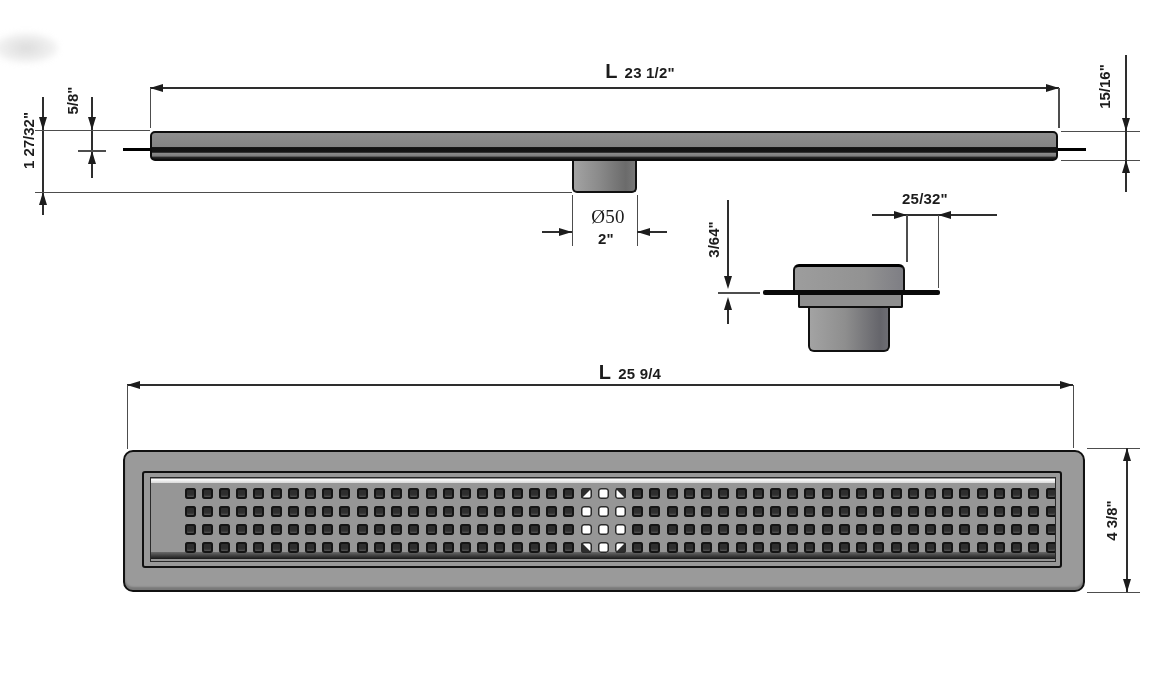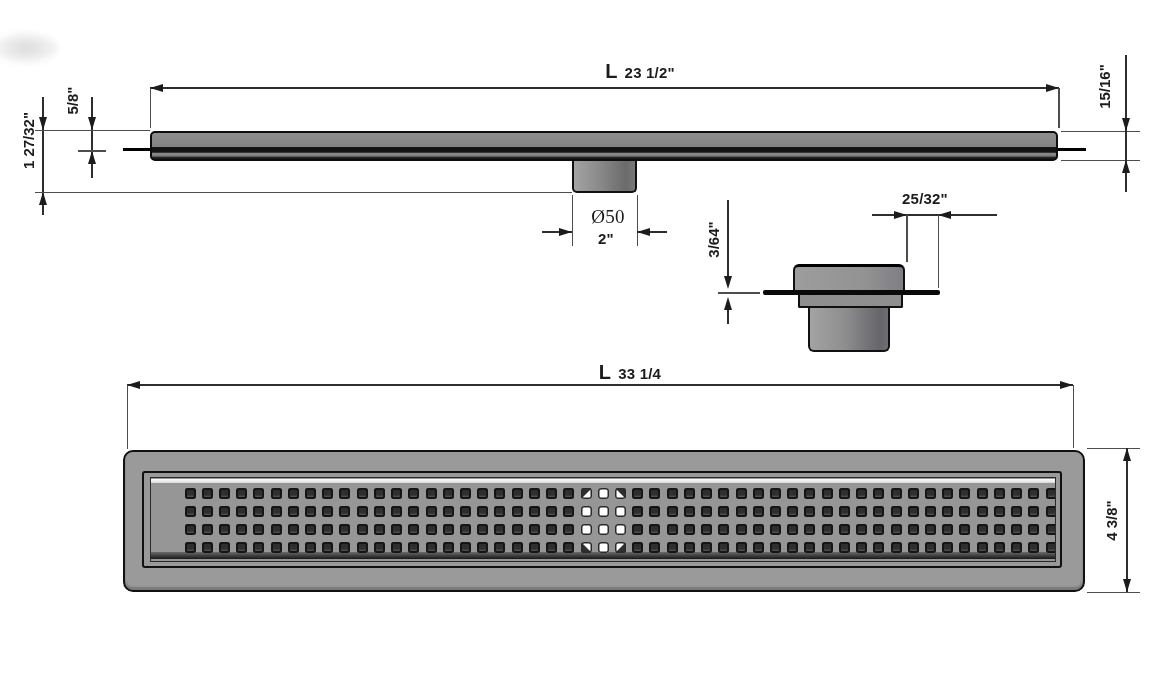--- a/index.html
+++ b/index.html
@@ -360,21 +360,21 @@
           <div class="hole" style="left: 808.4px; top: 63.5px;"></div>
           <div class="hole" style="left: 825.62px; top: 63.5px;"></div>
           <div class="hole" style="left: 842.84px; top: 63.5px;"></div>
           <div class="hole" style="left: 860.06px; top: 63.5px;"></div>
           <div class="hole" style="left: 877.28px; top: 63.5px;"></div>
           <div class="hole" style="left: 894.5px; top: 63.5px;"></div>
         </div>
     </div>
 
     <div class="dimtxt" style="left:550px;top:361px;width:160px;">
-      <span class="lbig">L</span><span>33 1/4</span>
+      <span class="lbig">L</span><span>25 9/4</span>
     </div>
     <div class="hline" style="left:127px;top:384px;width:946px;"></div>
     <div class="arr l" style="left:127px;top:381px;"></div>
     <div class="arr r" style="left:1060px;top:381px;"></div>
     <div class="extv" style="left:126.5px;top:385px;height:64px;"></div>
     <div class="extv" style="left:1072.5px;top:385px;height:63px;"></div>
 
     <div class="vtext" style="left:1083px;top:512px;width:56px;">4 3/8"</div>
     <div class="exth" style="left:1087px;top:447.5px;width:53px;"></div>
     <div class="exth" style="left:1087px;top:591.5px;width:53px;"></div>

